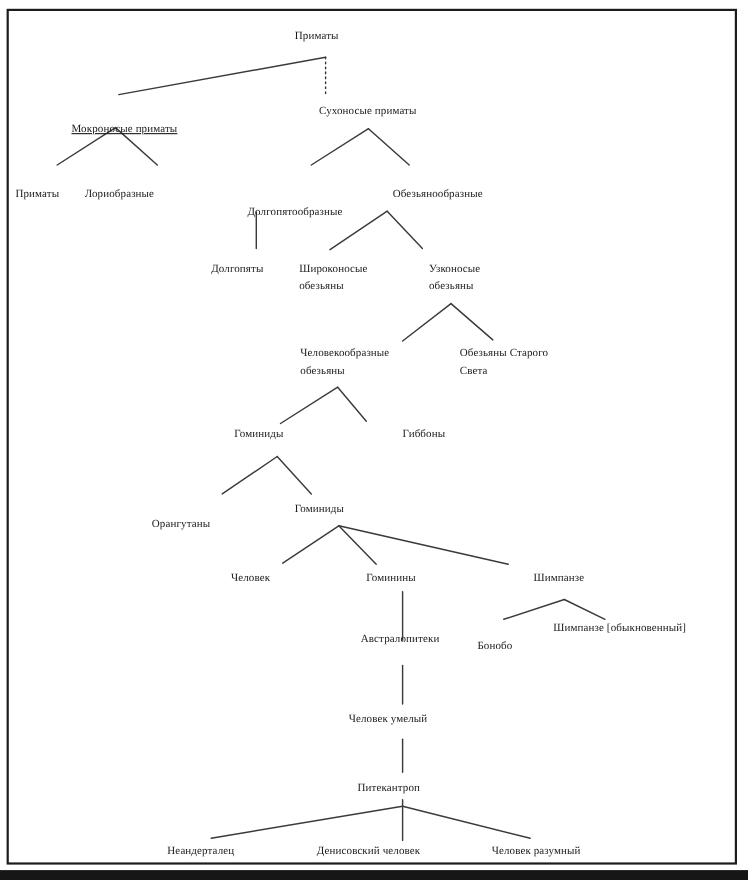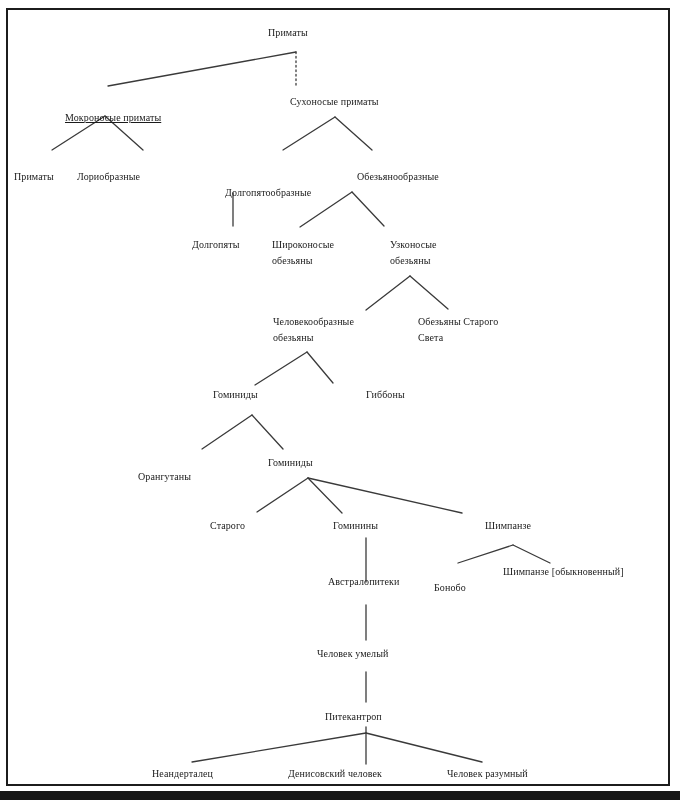--- a/index.html
+++ b/index.html
@@ -141,21 +141,21 @@
 
   <div class="node wrap" style="left:273px; top:314px; width:122px;">Человекообразные обезьяны</div>
   <div class="node wrap" style="left:418px; top:314px; width:100px;">Обезьяны Старого Света</div>
 
   <div class="node" style="left:213px; top:387px;">Гоминиды</div>
   <div class="node" style="left:318px; top:387px;margin-left:48px;">Гиббоны</div>
 
   <div class="node" style="left:138px; top:455px;margin-top:14px;">Орангутаны</div>
   <div class="node" style="left:268px; top:455px;">Гоминиды</div>
 
-  <div class="node" style="left:210px; top:518px;">Старого</div>
+  <div class="node" style="left:210px; top:518px;">Человек</div>
   <div class="node" style="left:333px; top:518px;">Гоминины</div>
   <div class="node" style="left:485px; top:518px;">Шимпанзе</div>
 
   <div class="node" style="left:434px; top:564px;margin-top:16px;">Бонобо</div>
   <div class="node" style="left:503px; top:564px;">Шимпанзе [обыкновенный]</div>
 
   <div class="node" style="left:328px; top:574px;">Австралопитеки</div>
 
   <div class="node" style="left:317px; top:646px;">Человек умелый</div>
 

